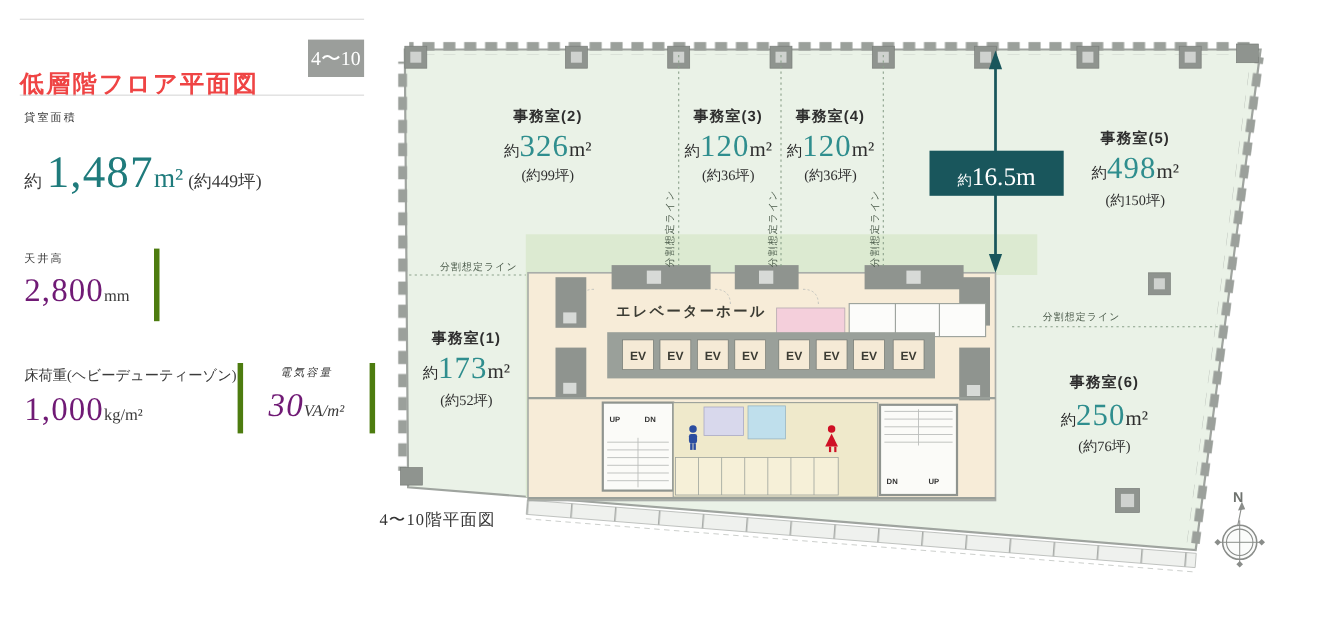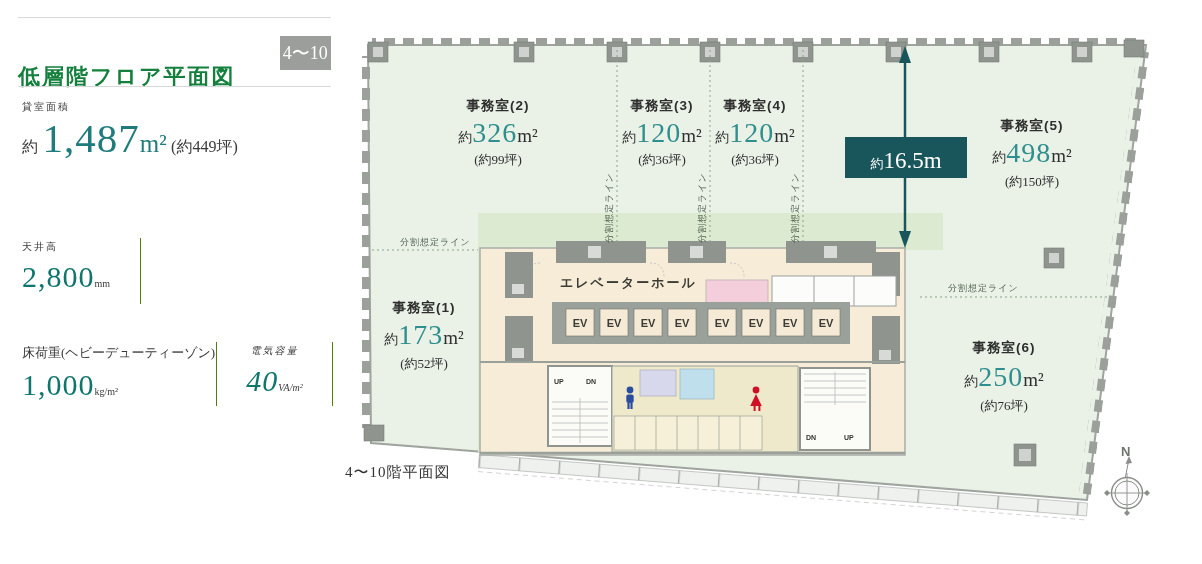--- a/index.html
+++ b/index.html
@@ -1,37 +1,37 @@
 <!DOCTYPE html>
 <html><head>
 <meta charset="utf-8">
 <style>
   html,body{margin:0;padding:0;background:#fff;}
   .canvas{position:relative;width:1202px;height:564px;background:#ffffff;overflow:hidden;
           font-family:"Liberation Sans",sans-serif;}
   .rule{position:absolute;height:1px;background:#d8d8d8;}
   .title-row{position:absolute;left:18px;top:34px;width:313px;height:38px;
              display:flex;justify-content:space-between;align-items:center;}
-  .page-title{font-weight:700;font-size:22px;color:#15803d;letter-spacing:2px;white-space:nowrap;margin-top:47px;}
+  .page-title{font-weight:700;font-size:22px;color:#ef4444;letter-spacing:2px;white-space:nowrap;margin-top:47px;}
   .floor-badge{background:#9b9e9b;color:#fff;width:99px;height:34px;line-height:34px;
                text-align:center;font-family:"Liberation Serif",serif;font-size:18px;margin-left:44px;}
   .floor-badge .sfx{font-size:13px;}
   .spec-label{font-family:"Liberation Serif",serif;font-size:10px;color:#3a3a3a;letter-spacing:2px;}
   .spec-label.sm{font-size:13px;letter-spacing:0;}
   .rental{position:absolute;left:22px;top:100px;}
   .r-approx{font-family:"Liberation Serif",serif;font-size:16px;color:#3a3a3a;}
   .r-num{font-family:"Liberation Serif",serif;font-size:41px;color:#1f7b7c;letter-spacing:1px;}
   .r-unit{font-family:"Liberation Serif",serif;font-size:25px;color:#1f7b7c;}
   .r-paren{font-family:"Liberation Serif",serif;font-size:16px;color:#3a3a3a;}
   .spec-row{position:absolute;display:flex;}
   .spec-cell{padding-top:2px;}
   .spec-cell .val{margin-top:6px;white-space:nowrap;}
-  .v-num{font-family:"Liberation Serif",serif;font-size:30px;color:#0f766e;letter-spacing:1px;}
-  .v-unit,.v-prefix{font-family:"Liberation Serif",serif;font-size:10px;color:#3a3a3a;}
-  .bdr{border-right:1px solid #4d7c0f;margin-top:12px;}
+  .v-num{font-family:"Liberation Serif",serif;font-size:30px;color:#701a75;letter-spacing:1px;}
+  .v-unit,.v-prefix{font-family:"Liberation Serif",serif;font-size:15px;color:#3a3a3a;}
+  .bdr{border-right:5px solid #4d7c0f;}
   .ctr{text-align:center;}
   
   .s-name{font:700 13.5px "Liberation Sans",sans-serif;fill:#2e2e2e;letter-spacing:1px;}
   .s-approx{font:14px "Liberation Serif",serif;fill:#2e2e2e;}
   .s-num{font:28px "Liberation Serif",serif;fill:#2f8e8e;letter-spacing:1px;}
   .s-unit{font:19px "Liberation Serif",serif;fill:#2e2e2e;}
   .s-tsubo{font:13px "Liberation Serif",serif;fill:#2e2e2e;}
   .s-div{font:9px "Liberation Sans",sans-serif;fill:#4c5c4c;letter-spacing:1px;}
   .s-hall{font:700 13px "Liberation Sans",sans-serif;fill:#3c3c34;letter-spacing:2px;}
   .s-ev{font:700 11px "Liberation Sans",sans-serif;fill:#3c3c34;}
@@ -50,21 +50,21 @@
 
   <div class="title-row">
     <div class="page-title">低層階フロア平面図</div>
     <div class="floor-badge"><span>4〜10</span><span class="sfx">階</span></div>
   </div>
 
   <div class="rule" style="left:18px;top:86px;width:313px;"></div>
 
   <div class="rental">
     <div class="spec-label">貸室面積</div>
-    <div style="margin-top:0;white-space:nowrap;">
+    <div style="margin-top:18px;white-space:nowrap;">
       <span class="r-approx">約</span>
       <span class="r-num">1,487</span><span class="r-unit">m²</span>
       <span class="r-paren">(約449坪)</span>
     </div>
   </div>
 
   <div class="spec-row" style="left:22px;top:226px;">
     <div class="spec-cell bdr" style="width:118px;min-height:64px;">
       <div class="spec-label">天井高</div>
       <div class="val">
@@ -76,21 +76,21 @@
   <div class="spec-row" style="left:22px;top:330px;">
     <div class="spec-cell bdr" style="width:194px;min-height:62px;">
       <div class="spec-label sm">床荷重(ヘビーデューティーゾン)</div>
       <div class="val">
         <span class="v-num">1,000</span><span class="v-unit">kg/m²</span>
       </div>
     </div>
     <div class="spec-cell bdr ctr" style="width:115px;min-height:62px;font-style:italic;">
       <div class="spec-label">電気容量</div>
       <div class="val">
-        <span class="v-num">40</span><span class="v-unit">VA/m²</span>
+        <span class="v-num">30</span><span class="v-unit">VA/m²</span>
       </div>
     </div>
   </div>
 
   <svg width="1202" height="564" viewBox="0 0 1202 564" style="position:absolute;left:0;top:0;">
     <defs>
       <pattern id="mullH" width="19" height="12" patternUnits="userSpaceOnUse">
         <rect x="4" y="2" width="11" height="8" fill="#9ba09b"></rect>
       </pattern>
       <pattern id="mullV" width="12" height="21" patternUnits="userSpaceOnUse">

